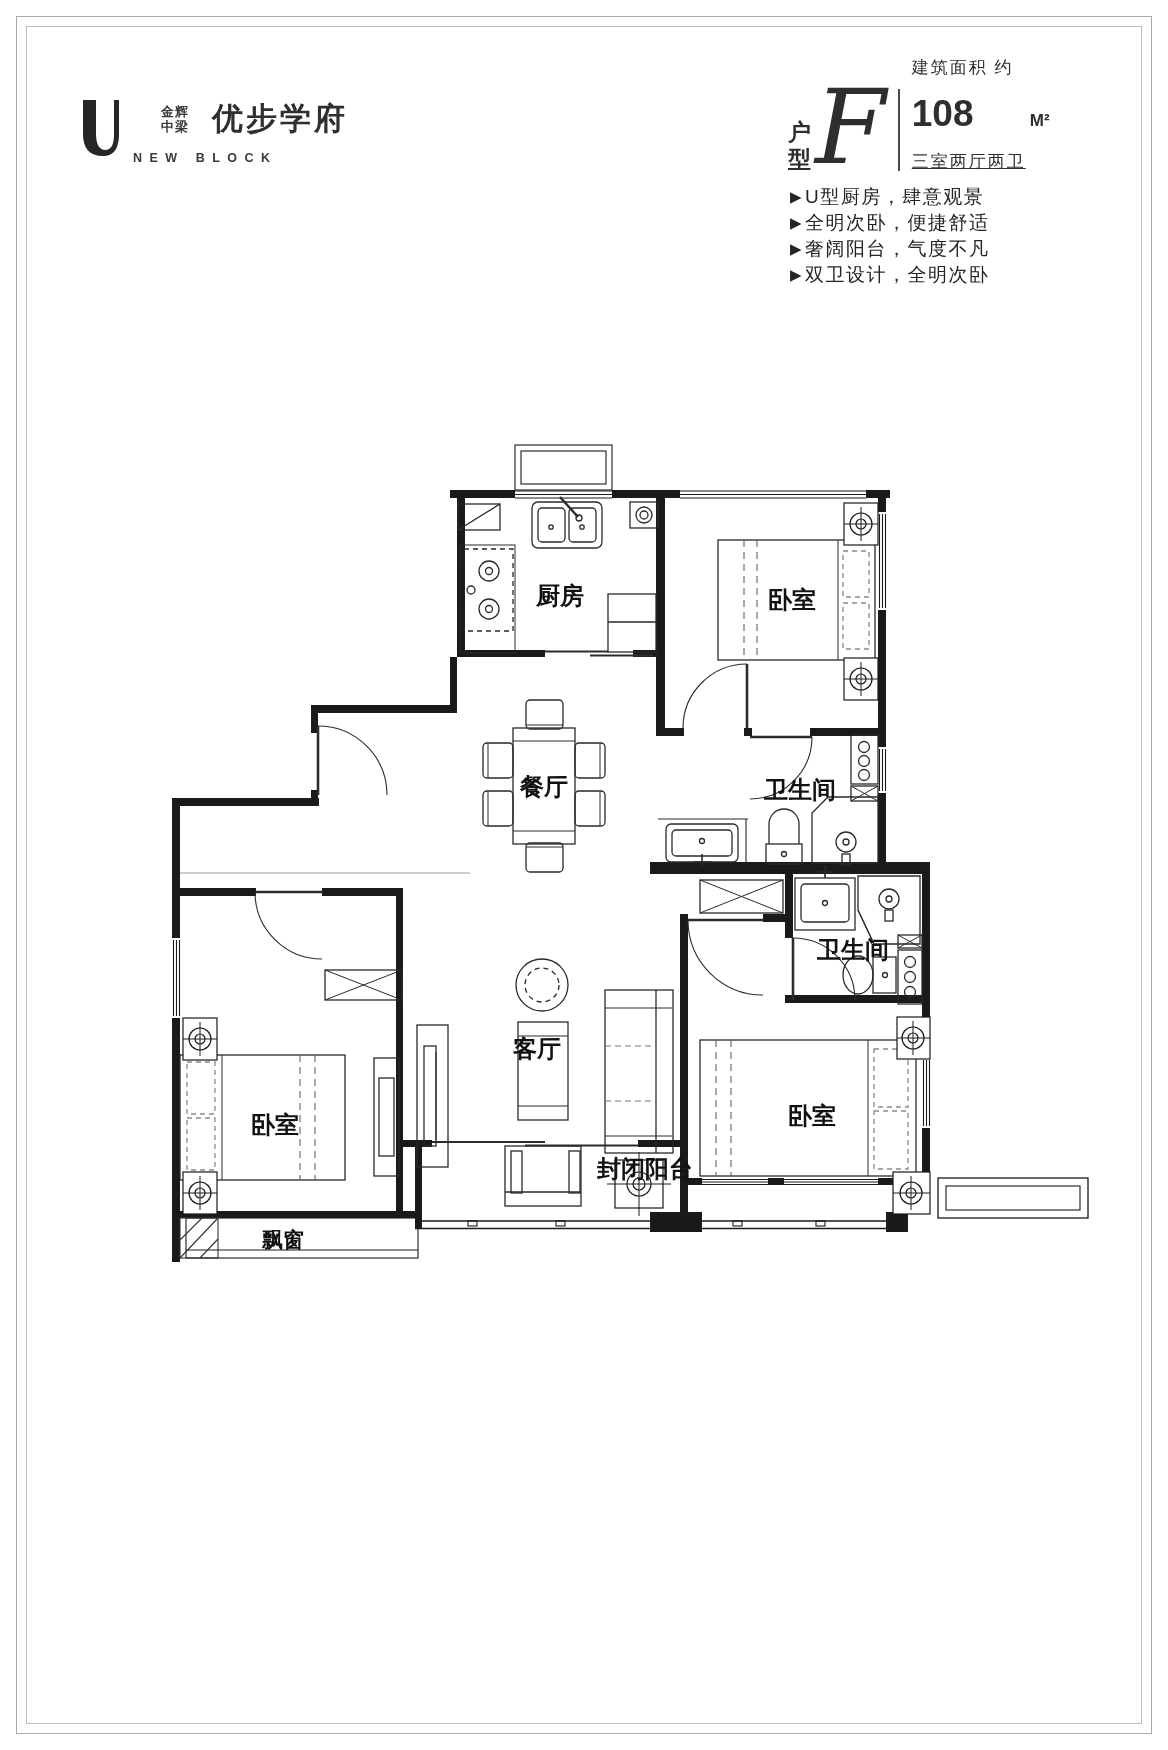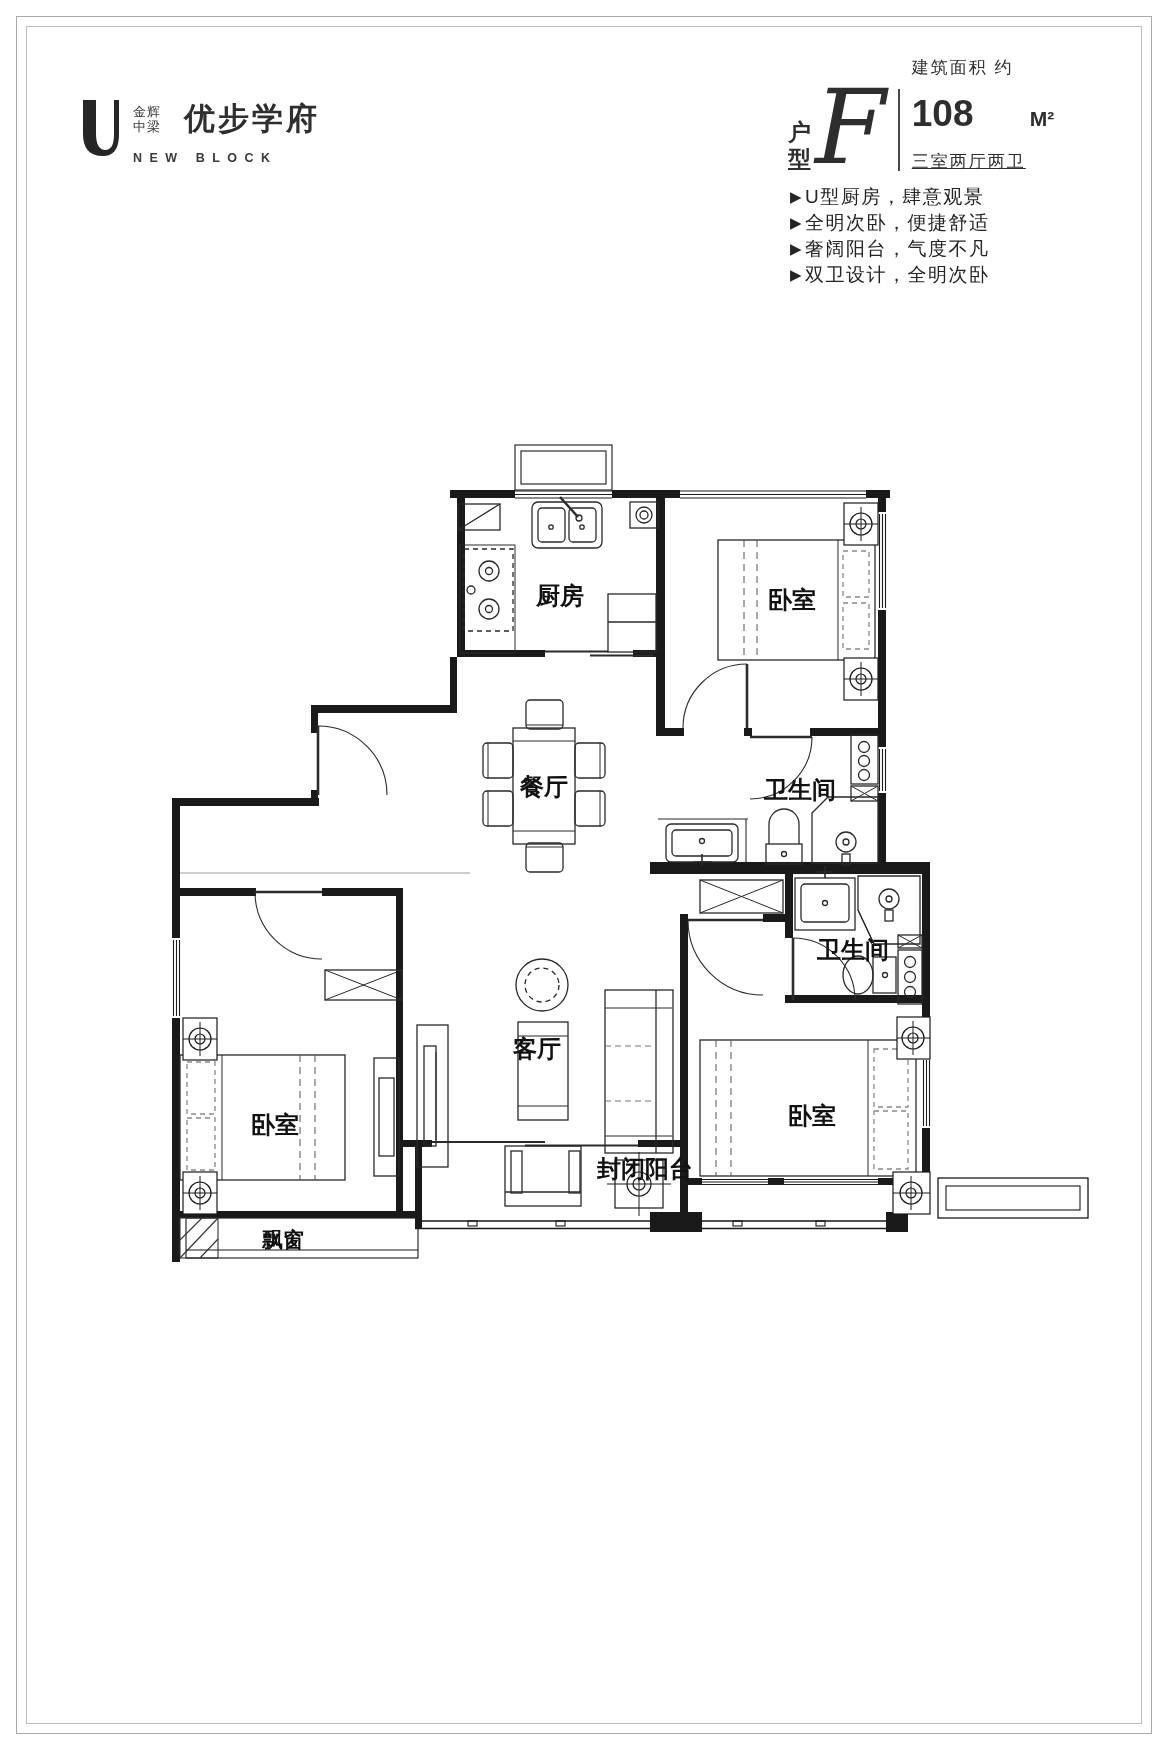--- a/index.html
+++ b/index.html
@@ -5,32 +5,32 @@
   html,body{margin:0;padding:0;}
   body{width:1168px;height:1750px;background:#ffffff;font-family:"Liberation Sans","DejaVu Sans",sans-serif;color:#2b2b2b;position:relative;overflow:hidden;}
   .frame{position:absolute;border:1px solid #a9a9a9;pointer-events:none;}
   .frame.outer{left:16px;top:16px;right:16px;bottom:16px;}
   .frame.inner{left:26px;top:26px;right:26px;bottom:26px;border-color:#bdbdbd;}
   
   .logo{position:absolute;left:78px;top:98px;display:flex;align-items:flex-start;gap:9px;}
   .logo .umark{width:46px;height:62px;flex:0 0 auto;}
   .logo .stack{display:flex;flex-direction:column;}
   .logo .row1{display:flex;align-items:center;gap:7px;}
-  .logo .cn-sub{font-size:13px;line-height:15px;font-weight:400;color:#3a3a3a;letter-spacing:1px;}
+  .logo .cn-sub{font-size:13px;line-height:15px;font-weight:700;color:#3a3a3a;letter-spacing:1px;margin-left:28px;}
   .logo .cn-name{font-size:31px;font-weight:700;letter-spacing:3px;color:#2f2f2f;margin-left:16px;}
   .logo .en{margin-top:11px;font-size:12.5px;letter-spacing:7.5px;color:#3a3a3a;font-weight:600;}
   
   .unit{position:absolute;left:788px;top:56px;display:flex;align-items:flex-end;}
   .unit .typecol{display:flex;flex-direction:column;font-size:23px;font-weight:700;line-height:27px;color:#2e2e2e;margin-bottom:2px;}
   .unit .fletter{font-family:"DejaVu Serif","Liberation Serif",serif;font-style:italic;font-size:102px;line-height:0.92;color:#2e2e2e;margin:0 6px 0 4px;}
   .unit .vdiv{width:2px;height:82px;background:#4a4a4a;margin:0 12px 4px 6px;}
   .unit .areacol{display:flex;flex-direction:column;margin-bottom:2px;gap:16px;}
   .unit .arealabel{font-size:17px;letter-spacing:2px;color:#2e2e2e;}
   .unit .areanum{font-size:37px;font-weight:700;color:#2e2e2e;line-height:1.05;}
-  .unit .areanum .u{font-size:21px;font-weight:600;letter-spacing:0;padding-left:46px;}
+  .unit .areanum .u{font-size:17px;font-weight:600;letter-spacing:0;padding-left:46px;}
   .unit .layoutdesc{font-size:17px;letter-spacing:2px;color:#2e2e2e;text-decoration:underline;}
   
   .features{position:absolute;left:790px;top:184px;}
   .feature{font-size:19px;line-height:26px;letter-spacing:1.5px;color:#242424;white-space:nowrap;}
   .feature .tri{font-size:15px;margin-right:2px;vertical-align:1px;}
   
   .plan{position:absolute;left:0;top:0;}
   .plan text{font-family:"Liberation Sans","DejaVu Sans",sans-serif;font-weight:700;fill:#111;}
   .rlabel{font-size:24px;}
   .rlabel-s{font-size:21px;}

